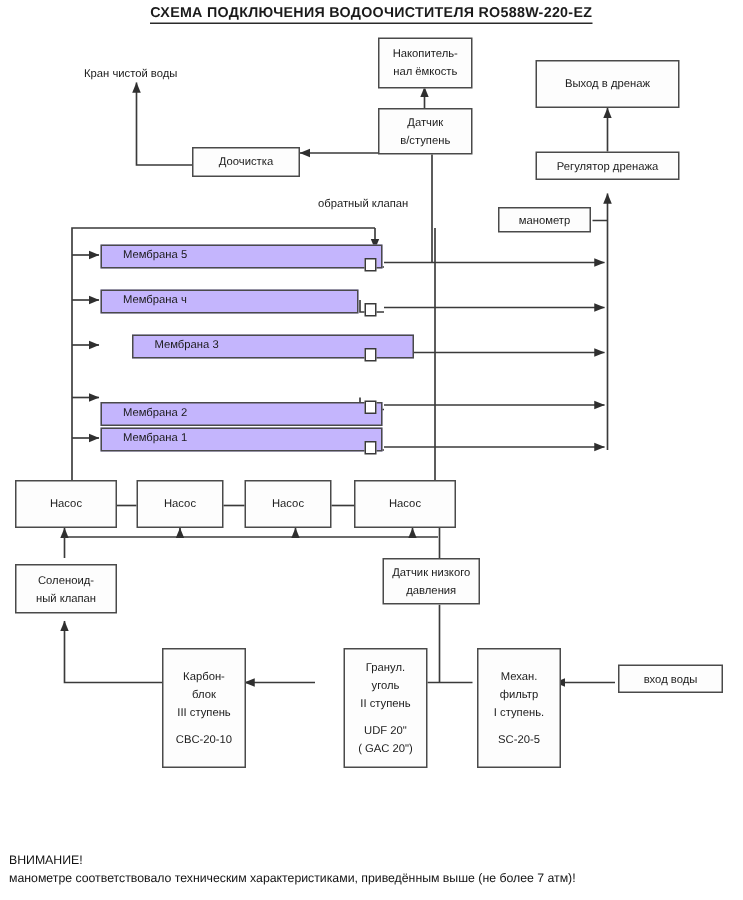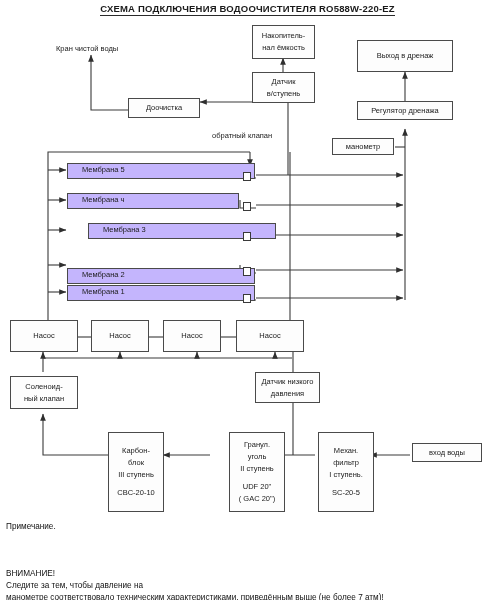--- a/index.html
+++ b/index.html
@@ -255,20 +255,18 @@
   <span class="ln">I ступень.</span>
   <span class="gap"></span>
   <span class="ln">SC-20-5</span>
 </div>
 
 <div class="box" style="left:412px; top:443px; width:70px; height:19px;">
   <span class="ln">вход  воды</span>
 </div>
 
 <div class="notes" style="top:521px;">
-  <p>Примечание.</p>
 </div>
 
 <div class="notes" style="top:568px;">
   <p>ВНИМАНИЕ!</p>
-  <p>Следите за тем, чтобы давление на</p>
   <p>манометре соответствовало техническим характеристиками, приведённым выше (не более 7 атм)!</p>
 </div>
 
 </body></html>

